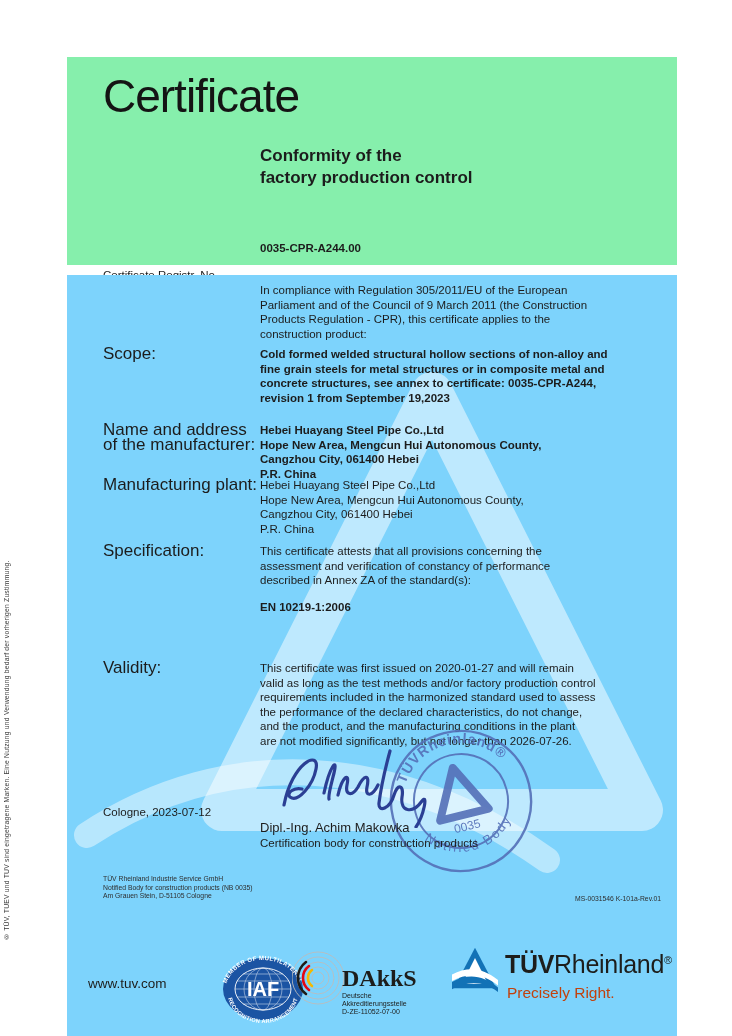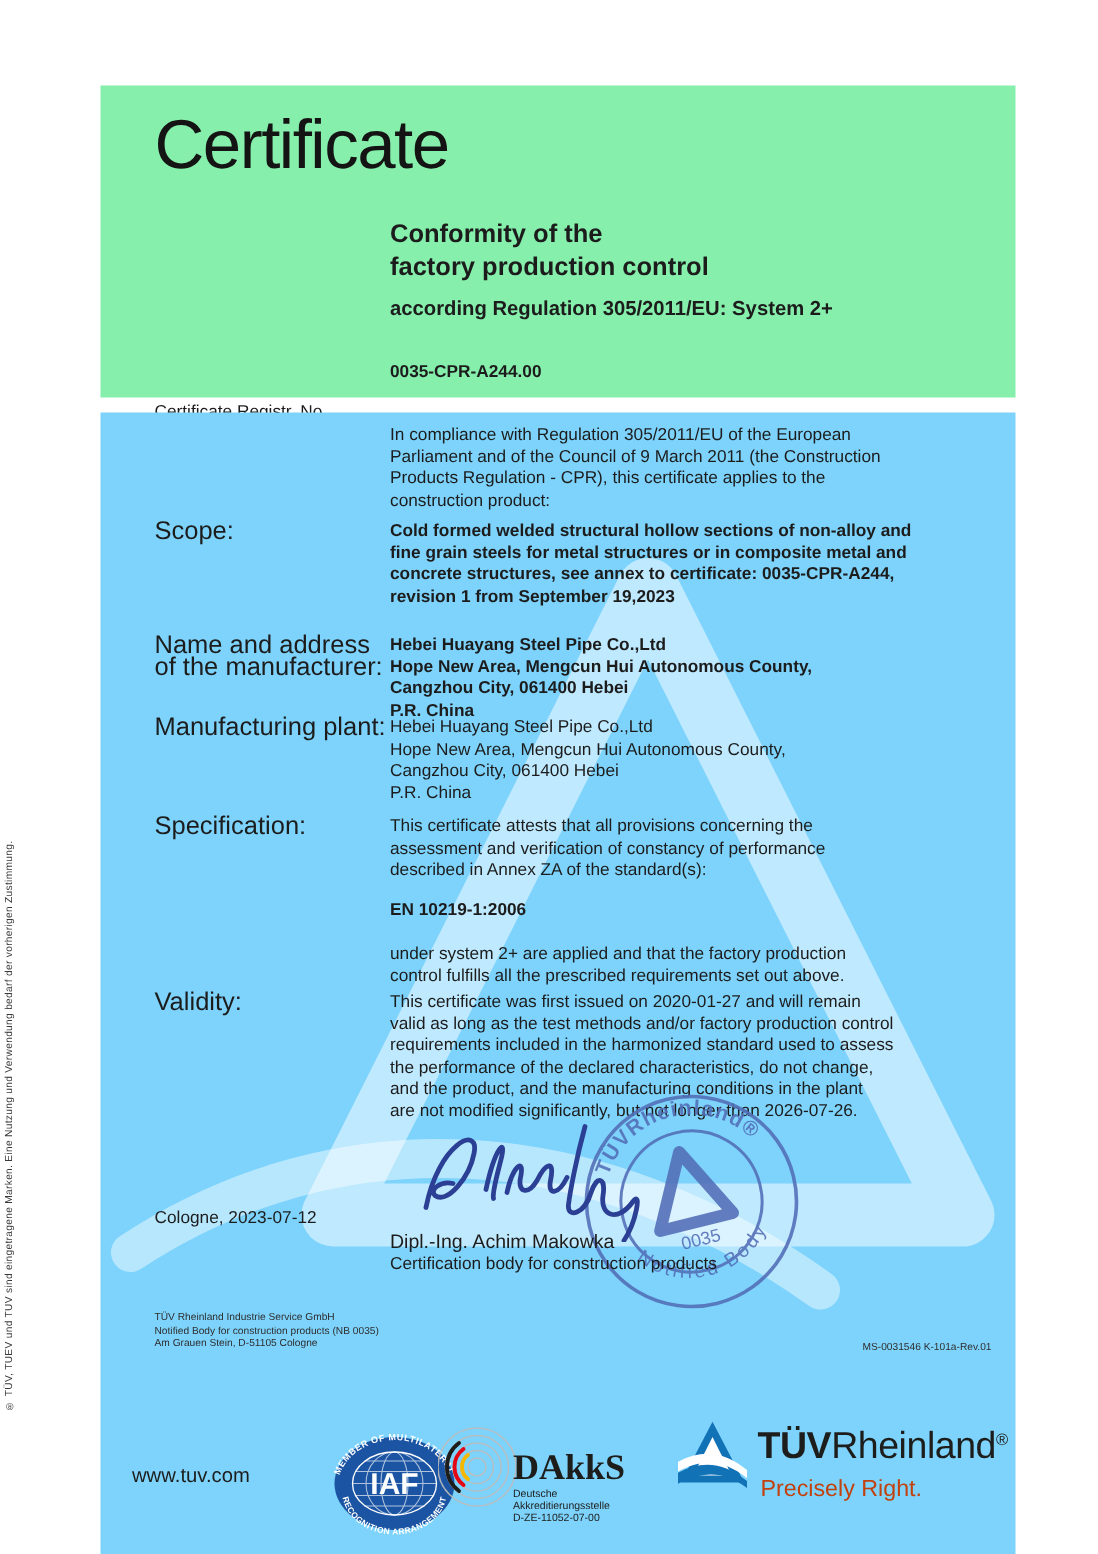--- a/index.html
+++ b/index.html
@@ -49,21 +49,20 @@
 <body>
 
 <div class="page">
 
   <div class="side-note">® TÜV, TUEV und TUV sind eingetragene Marken. Eine Nutzung und Verwendung bedarf der vorherigen Zustimmung.</div>
 
   <div class="header-block">
     <div class="cert-title">Certificate</div>
     <div class="subtitle">Conformity of the
 factory production control</div>
-    <div class="subtitle-3">according Regulation 305/2011/EU: System 2+</div>
     <div class="registr-label">Certificate Registr. No.</div>
     <div class="registr-value">0035-CPR-A244.00</div>
   </div>
 
   <div class="body-block">
 
     <svg class="watermark" width="610" height="638" viewBox="0 0 610 638">
       <path d="M365,118 L575,535 L155,535 Z" fill="none" stroke="rgba(255,255,255,0.5)" stroke-width="42" stroke-linejoin="round"></path>
       <path d="M20,560 C160,468 330,478 480,585" fill="none" stroke="rgba(255,255,255,0.45)" stroke-width="26" stroke-linecap="round"></path>
     </svg>
@@ -90,22 +89,20 @@
     <div class="val t-plant">Hebei Huayang Steel Pipe Co.,Ltd
 Hope New Area, Mengcun Hui Autonomous County,
 Cangzhou City, 061400 Hebei
 P.R. China</div>
 
     <div class="lbl t-spec">Specification:</div>
     <div class="val t-spec">This certificate attests that all provisions concerning the
 assessment and verification of constancy of performance
 described in Annex ZA of the standard(s):</div>
     <div class="val b t-std">EN 10219-1:2006</div>
-    <div class="val t-spec2">under system 2+ are applied and that the factory production
-control  fulfills all the prescribed requirements set out above.</div>
 
     <div class="lbl t-valid">Validity:</div>
     <div class="val t-valid">This certificate was first issued on 2020-01-27 and will remain
 valid as long as the test methods and/or factory production control
 requirements included in the harmonized standard used to assess
 the performance of the declared characteristics, do not change,
 and the product, and the manufacturing conditions in the plant
 are not modified significantly, but not longer than 2026-07-26.</div>
 
     <svg class="stamp" viewBox="0 0 148 148">

